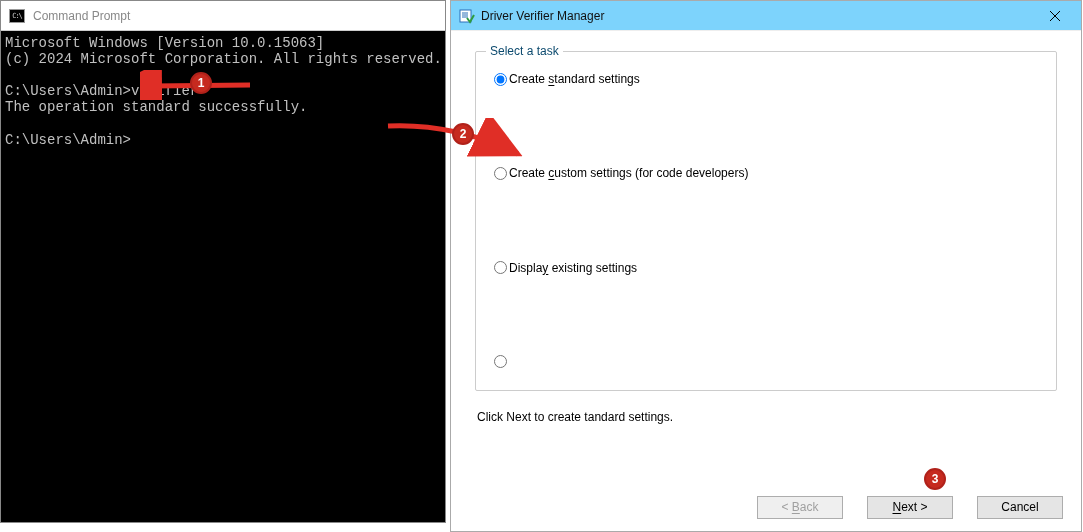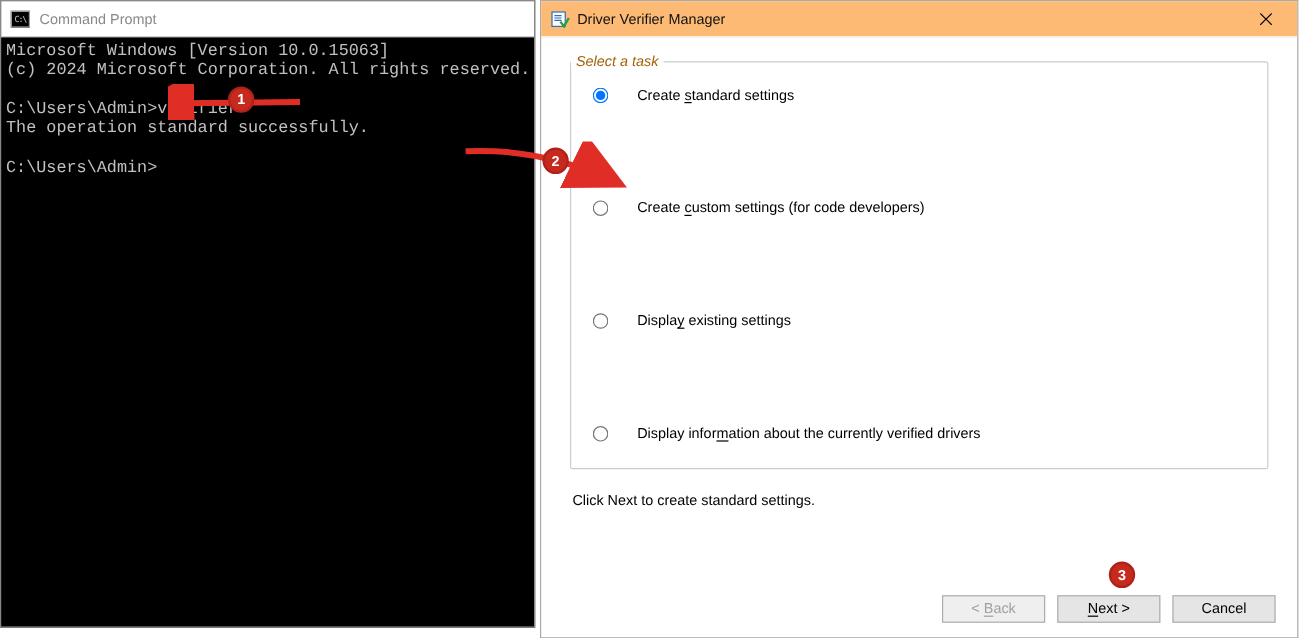--- a/index.html
+++ b/index.html
@@ -64,21 +64,21 @@
     width: 632px;
     height: 532px;
     background: #fff;
     border: 1px solid #aaa;
     z-index: 2;
     display: flex;
     flex-direction: column;
   }
   .dvm-titlebar {
     height: 30px;
-    background: #fdba74;
+    background: #7dd3fc;
     display: flex;
     align-items: center;
     padding: 0 4px 0 8px;
     border-bottom: 1px solid #eee;
   }
   .dvm-icon {
     width: 16px;
     height: 16px;
     margin-right: 6px;
     display: inline-block;
@@ -107,52 +107,51 @@
     padding: 20px 18px 22px 18px;
     position: relative;
     height: 340px;
     display: flex;
     flex-direction: column;
     justify-content: space-between;
   }
   .groupbox-legend {
     position: absolute;
     top: -8px;
-    left: 0;
+    left: 10px;
     background: #fff;
     padding: 0 4px;
-    color: #a16207;
-    font-size: 12px;
-    font-style: italic;
+    color: #0c4a6e;
+    font-size: 12px;
   }
   .radio-row {
     display: flex;
     align-items: center;
-    gap: 24px;
+    gap: 2px;
   }
   .radio-row input[type=radio] {
     width: 13px; height: 13px;
   }
   .radio-row label { font-size: 12px; }
   .underline { text-decoration: underline; text-underline-offset: 2px; }
 
   .dvm-hint {
     margin-top: 14px;
     padding-left: 2px;
     font-size: 12px;
     line-height: 2;
     color: #000;
   }
 
   .dvm-buttons {
     height: 48px;
     display: flex;
     align-items: center;
     justify-content: flex-end;
-    gap: 10px;
+    gap: 24px;
     padding-right: 18px;
     border-top: none;
   }
   .dvm-buttons button {
     min-width: 86px;
     height: 23px;
     border: 1px solid #adadad;
     background: #e5e5e5;
     font-size: 12px;
     font-family: inherit;
@@ -234,26 +233,25 @@
       </div>
 
 
       <div class="radio-row">
         <input type="radio" name="task" style="">
         <label>Displa<span class="underline">y</span> existing settings</label>
       </div>
 
       <div class="radio-row">
         <input type="radio" name="task" style="">
-        <label>Display infor<span class="underline">m</span>ation about the currently verified drivers</label>
       </div>
     </div>
 
     <div class="dvm-hint">
-      <div>Click Next to create standard settings.</div>
+      <div>Click Next to create tandard settings.</div>
     </div>
   </div>
 
   <div class="dvm-buttons">
     <button disabled="">&lt; <span class="underline">B</span>ack</button>
     <button><span class="underline">N</span>ext &gt;</button>
     <button>Cancel</button>
   </div>
 </div>
 

